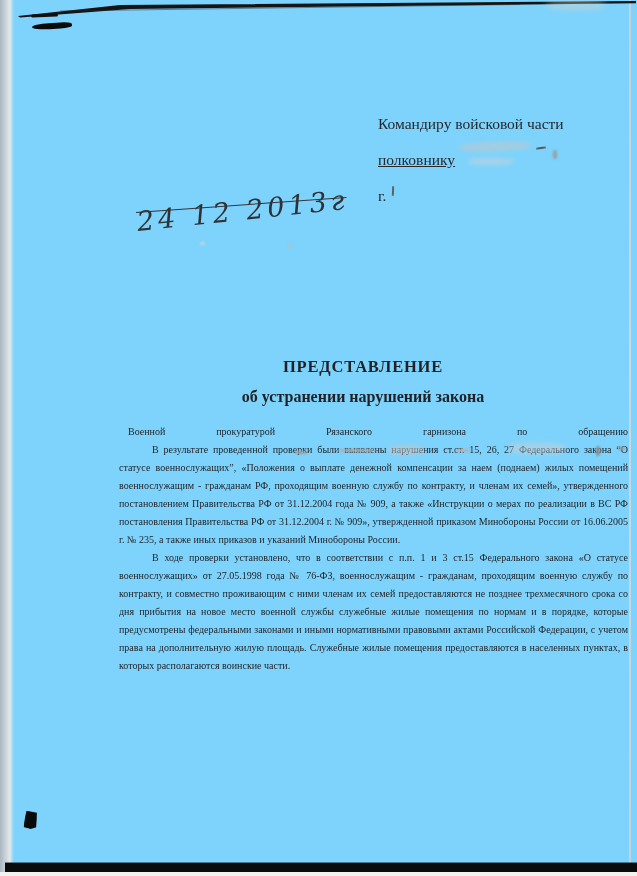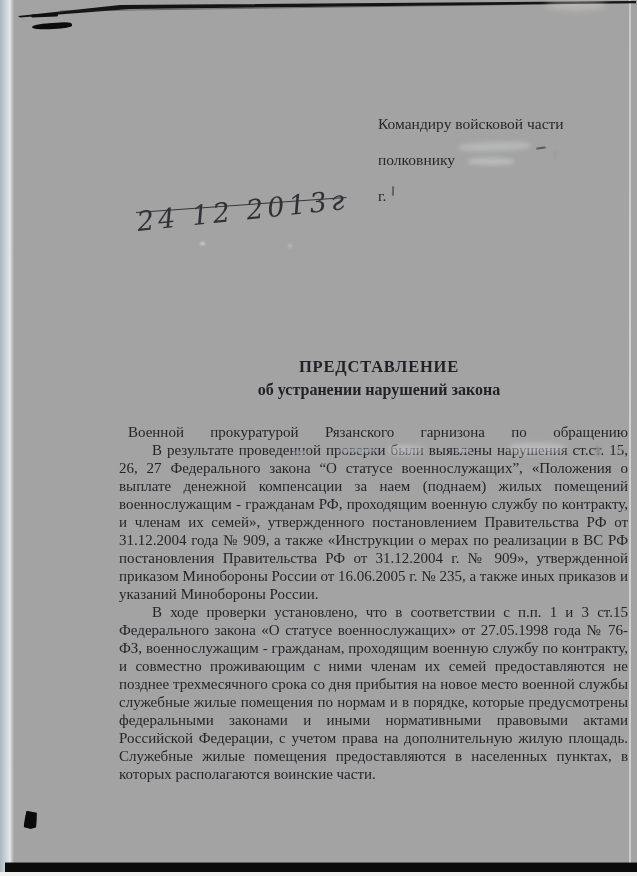--- a/index.html
+++ b/index.html
@@ -1,20 +1,20 @@
 <!DOCTYPE html>
 <html lang="ru"><head>
 <meta charset="utf-8">
 <style>
   html,body{margin:0;padding:0;background:#e8e8e8;}
   .page{
     position:relative;
     width:637px;height:876px;
     margin:0 auto;
-    background:#a3a3a3;
+    background:#7dd3fc;
     overflow:hidden;
     font-family:"Liberation Serif", serif;
     color:#26282d;
   }
   
   .left-edge{
     position:absolute;left:0;top:0;width:14px;height:876px;
     background:linear-gradient(to right,#aab6bf 0%,#c6cfd5 35%,#e3e8ea 70%,rgba(252,252,249,0) 100%);
   }
   
@@ -37,21 +37,21 @@
   }
   
   .tr-smudge{
     position:absolute;left:545px;top:0;width:62px;height:10px;
     background:#d9d3c8;filter:blur(3px);opacity:.45;border-radius:50%;
   }
   
   .address{position:absolute;left:378px;top:112px;width:230px;font-size:15.5px;line-height:16px;}
   .address .line{position:absolute;left:0;white-space:nowrap;}
   .addr1{top:4px;}
-  .addr2{top:40px;}
+  .addr2{top:40px;text-decoration:underline;}
   .addr3{top:76px;}
   
   .smudge{position:absolute;border-radius:40%;}
   .sm-a1{left:459px;top:142px;width:72px;height:9px;background:#c4c7c9;filter:blur(2px);opacity:.55;transform:rotate(-2deg);}
   .sm-a2{left:536px;top:147px;width:10px;height:2.2px;background:#55585c;filter:blur(.4px);transform:rotate(-8deg);}
   .sm-a3{left:553px;top:150px;width:4px;height:9px;background:#9aa0a4;filter:blur(1px);}
   .sm-a4{left:468px;top:158px;width:46px;height:7px;background:#d0d3d5;filter:blur(2px);opacity:.5;}
   .sm-g{left:392px;top:186px;width:2.4px;height:10px;background:#5f6368;filter:blur(.3px);transform:rotate(2deg);border-radius:1px;}
   .sm-b1{left:295px;top:451px;width:12px;height:2.5px;background:#9fa3a6;filter:blur(.8px);}
   .sm-b2{left:338px;top:449px;width:38px;height:3px;background:#a8acaf;filter:blur(1px);}
@@ -68,27 +68,27 @@
     border-top:1.6px solid #34353a;transform:rotate(-4.1deg);transform-origin:left center;
   }
   .hand-date{
     position:absolute;left:137px;top:206px;width:230px;
     font-family:"DejaVu Serif", serif;font-style:italic;
     font-size:27px;letter-spacing:4px;color:#303136;
     transform:rotate(-6deg);transform-origin:left center;
     white-space:nowrap;
   }
   
-  .title-block{position:absolute;left:128px;top:358px;width:502px;text-align:center;}
+  .title-block{position:absolute;left:112px;top:358px;width:502px;text-align:center;}
   .title-main{font-size:16.5px;font-weight:bold;letter-spacing:.8px;line-height:17px;color:#1f2126;}
-  .title-sub{font-size:16px;font-weight:bold;line-height:17px;margin-top:6px;color:#1f2126;}
+  .title-sub{font-size:16px;font-weight:bold;line-height:17px;margin-top:13px;color:#1f2126;}
   
   .body-text{
     position:absolute;left:95px;top:423px;width:533px;
-    font-size:15px;line-height:18px;text-align:justify;color:#23252a;
+    font-size:10px;line-height:18px;text-align:justify;color:#23252a;
   }
   .seg{margin:0;}
   .seg.first-line{text-indent:33px;text-align:justify;text-align-last:justify;}
   .seg.unit-line{position:relative;text-align:left;white-space:nowrap;}
   .seg.flow{text-align:justify;}
   .seg.flow-indent{text-indent:33px;text-align:justify;margin-left:24px;}
   
   .ink-blob{
     position:absolute;left:24px;top:811px;width:13px;height:18px;
     background:#0a0a0a;

